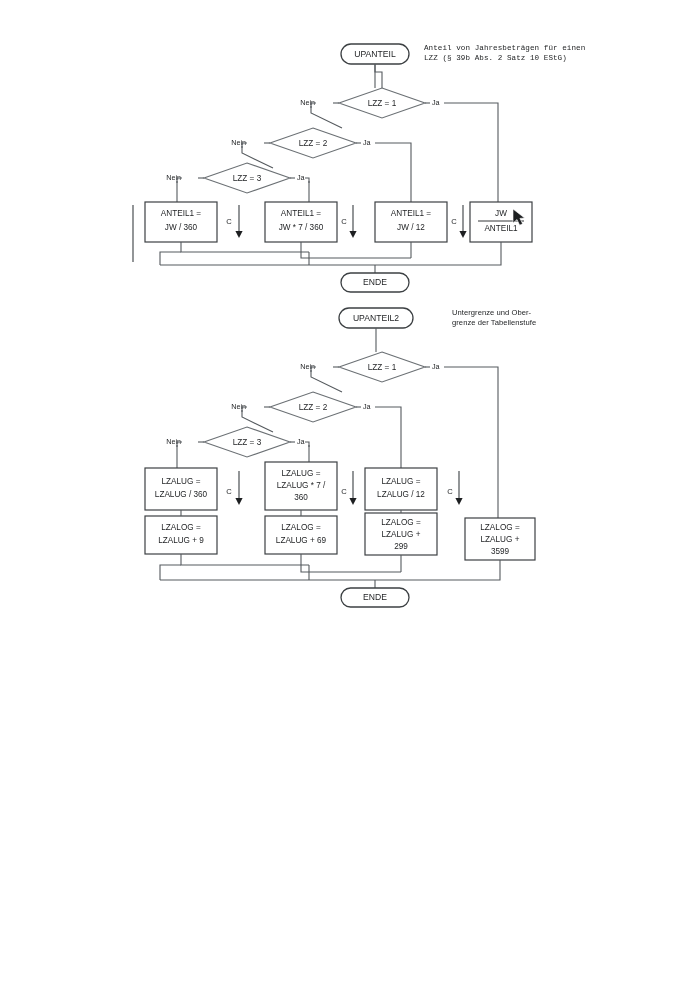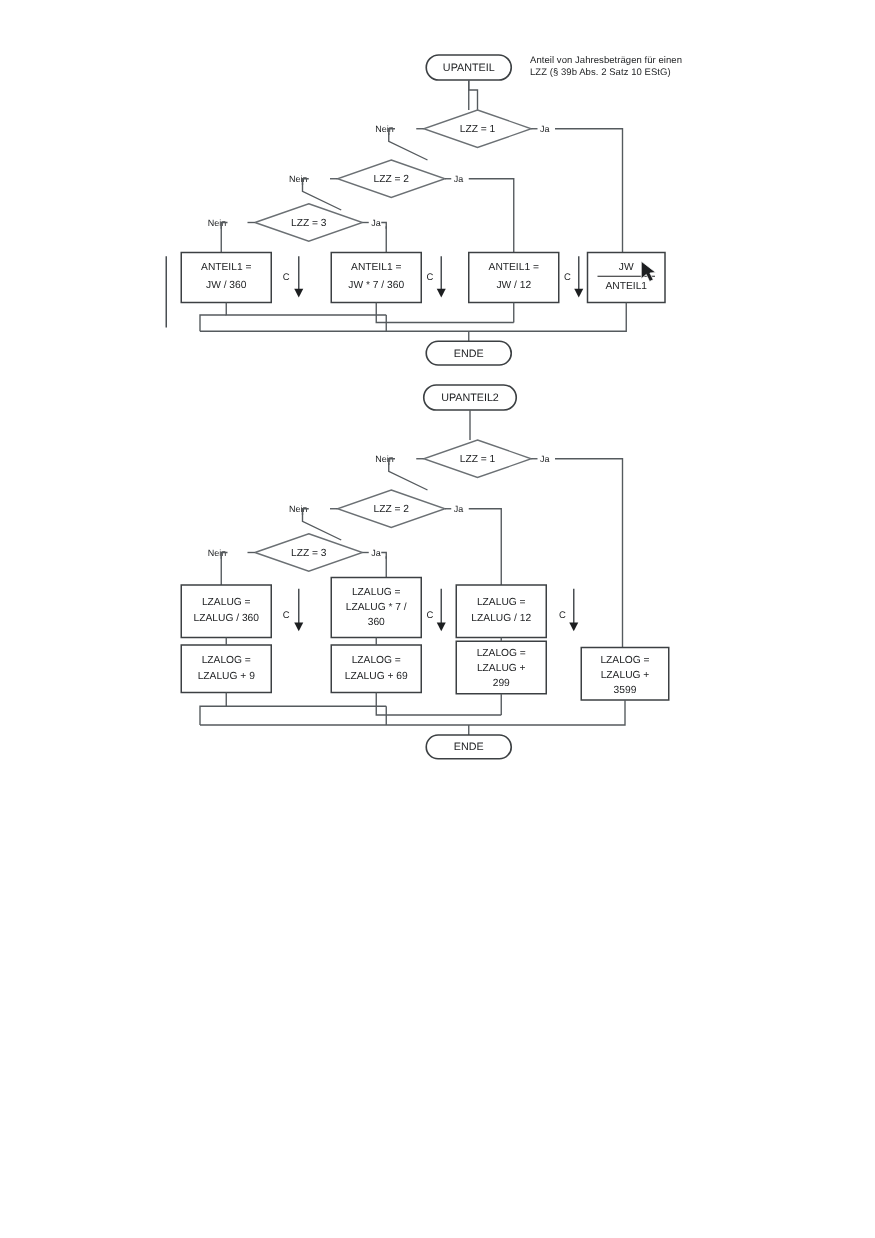--- a/index.html
+++ b/index.html
@@ -98,23 +98,25 @@
   .fracline {
     stroke: #1d1f21;
     stroke-width: 0.9;
   }
 </style>
 </head>
 <body>
 
 <div id="page">
 
-  <div class="note" style="left:424px; top:43px; width:190px;">Anteil von Jahresbeträgen für einen
+  <div class="note" style="left:424px; top:43px; width:190px;font-family:Liberation Mono, monospace;">Anteil von Jahresbeträgen für einen
 LZZ (§ 39b Abs. 2 Satz 10 EStG)</div>
 
+  <div class="note" style="left:452px; top:308px; width:180px;">Untergrenze und Ober-
+grenze der Tabellenstufe</div>
 
   <svg class="flow" viewBox="0 0 700 990">
     <defs>
       <marker id="arrow" markerWidth="7" markerHeight="7" refX="3.2" refY="3.2" orient="auto" markerUnits="userSpaceOnUse">
         <path d="M0.4,0.8 L6,3.2 L0.4,5.6 z" fill="#1d1f21"></path>
       </marker>
     </defs>
 
     <g>
 

